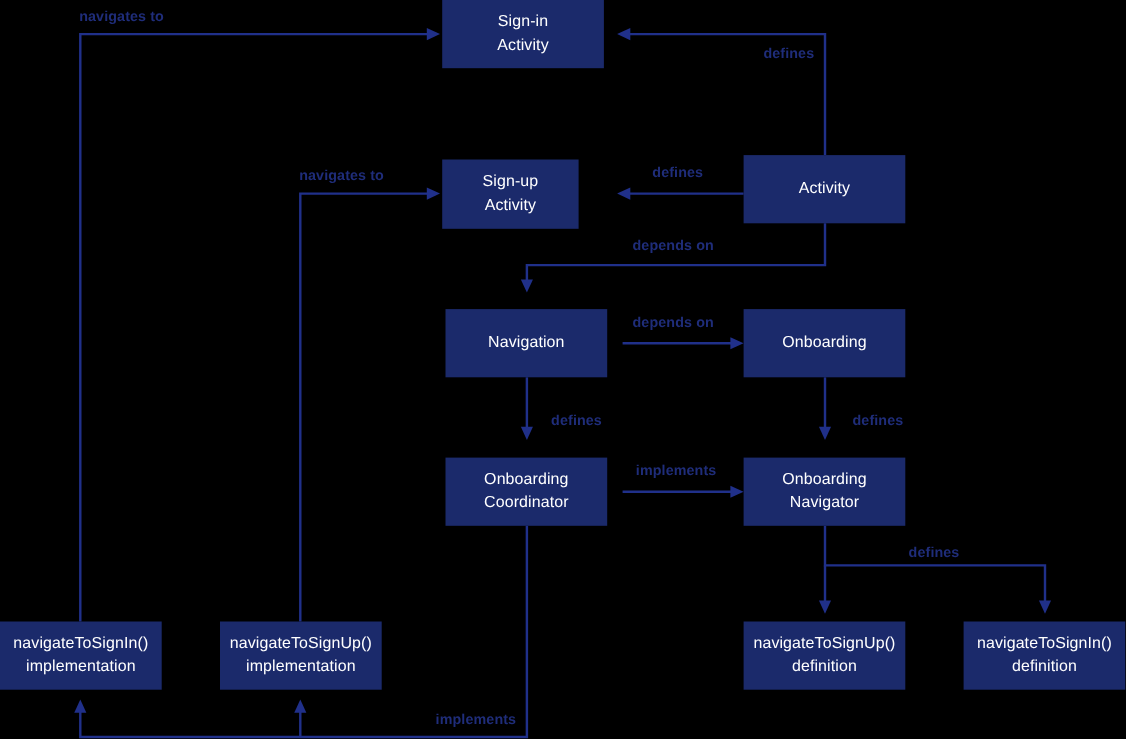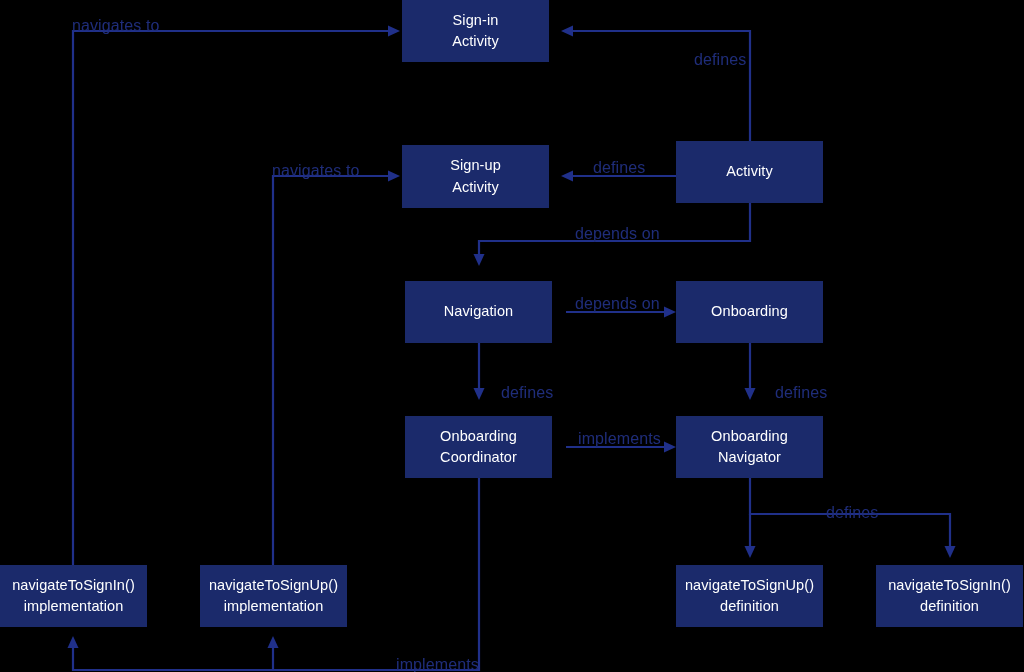--- a/index.html
+++ b/index.html
@@ -27,25 +27,24 @@
     font-weight: 400;
     line-height: 1.45;
     letter-spacing: 0.1px;
     white-space: pre-line;
     box-sizing: border-box;
     padding: 2px 4px;
   }
   .edge-label {
     position: absolute;
     color: #1f2d7a;
-    font-size: 16px;
-    font-weight: normal;
+    font-size: 13px;
+    font-weight: bold;
     letter-spacing: 0.1px;
     white-space: nowrap;
-    margin-top: 10px;
   }
   svg.wires {
     position: absolute;
     left: 0;
     top: 0;
     width: 1024px;
     height: 672px;
     pointer-events: none;
   }
   svg.wires path, svg.wires line {
@@ -120,21 +119,21 @@
       <path d="M479,478 L479,670 L73,670 L73,645"></path>
       <path d="M273,670 L273,645"></path>
       <polygon points="73,636 67.5,648 78.5,648"></polygon>
       <polygon points="273,636 267.5,648 278.5,648"></polygon>
     </g>
   </svg>
 
   <div class="node" style="left:402px; top:0px; width:147px; height:62px;">Sign-in
 Activity</div>
 
-  <div class="node" style="left:402px; top:145px; width:147px; height:63px;">Sign-up
+  <div class="node" style="left:402px; top:145px; width:124px; height:63px;">Sign-up
 Activity</div>
 
   <div class="node" style="left:676px; top:141px; width:147px; height:62px;">Activity</div>
 
   <div class="node" style="left:405px; top:281px; width:147px; height:62px;">Navigation</div>
 
   <div class="node" style="left:676px; top:281px; width:147px; height:62px;">Onboarding</div>
 
   <div class="node" style="left:405px; top:416px; width:147px; height:62px;">Onboarding
 Coordinator</div>

